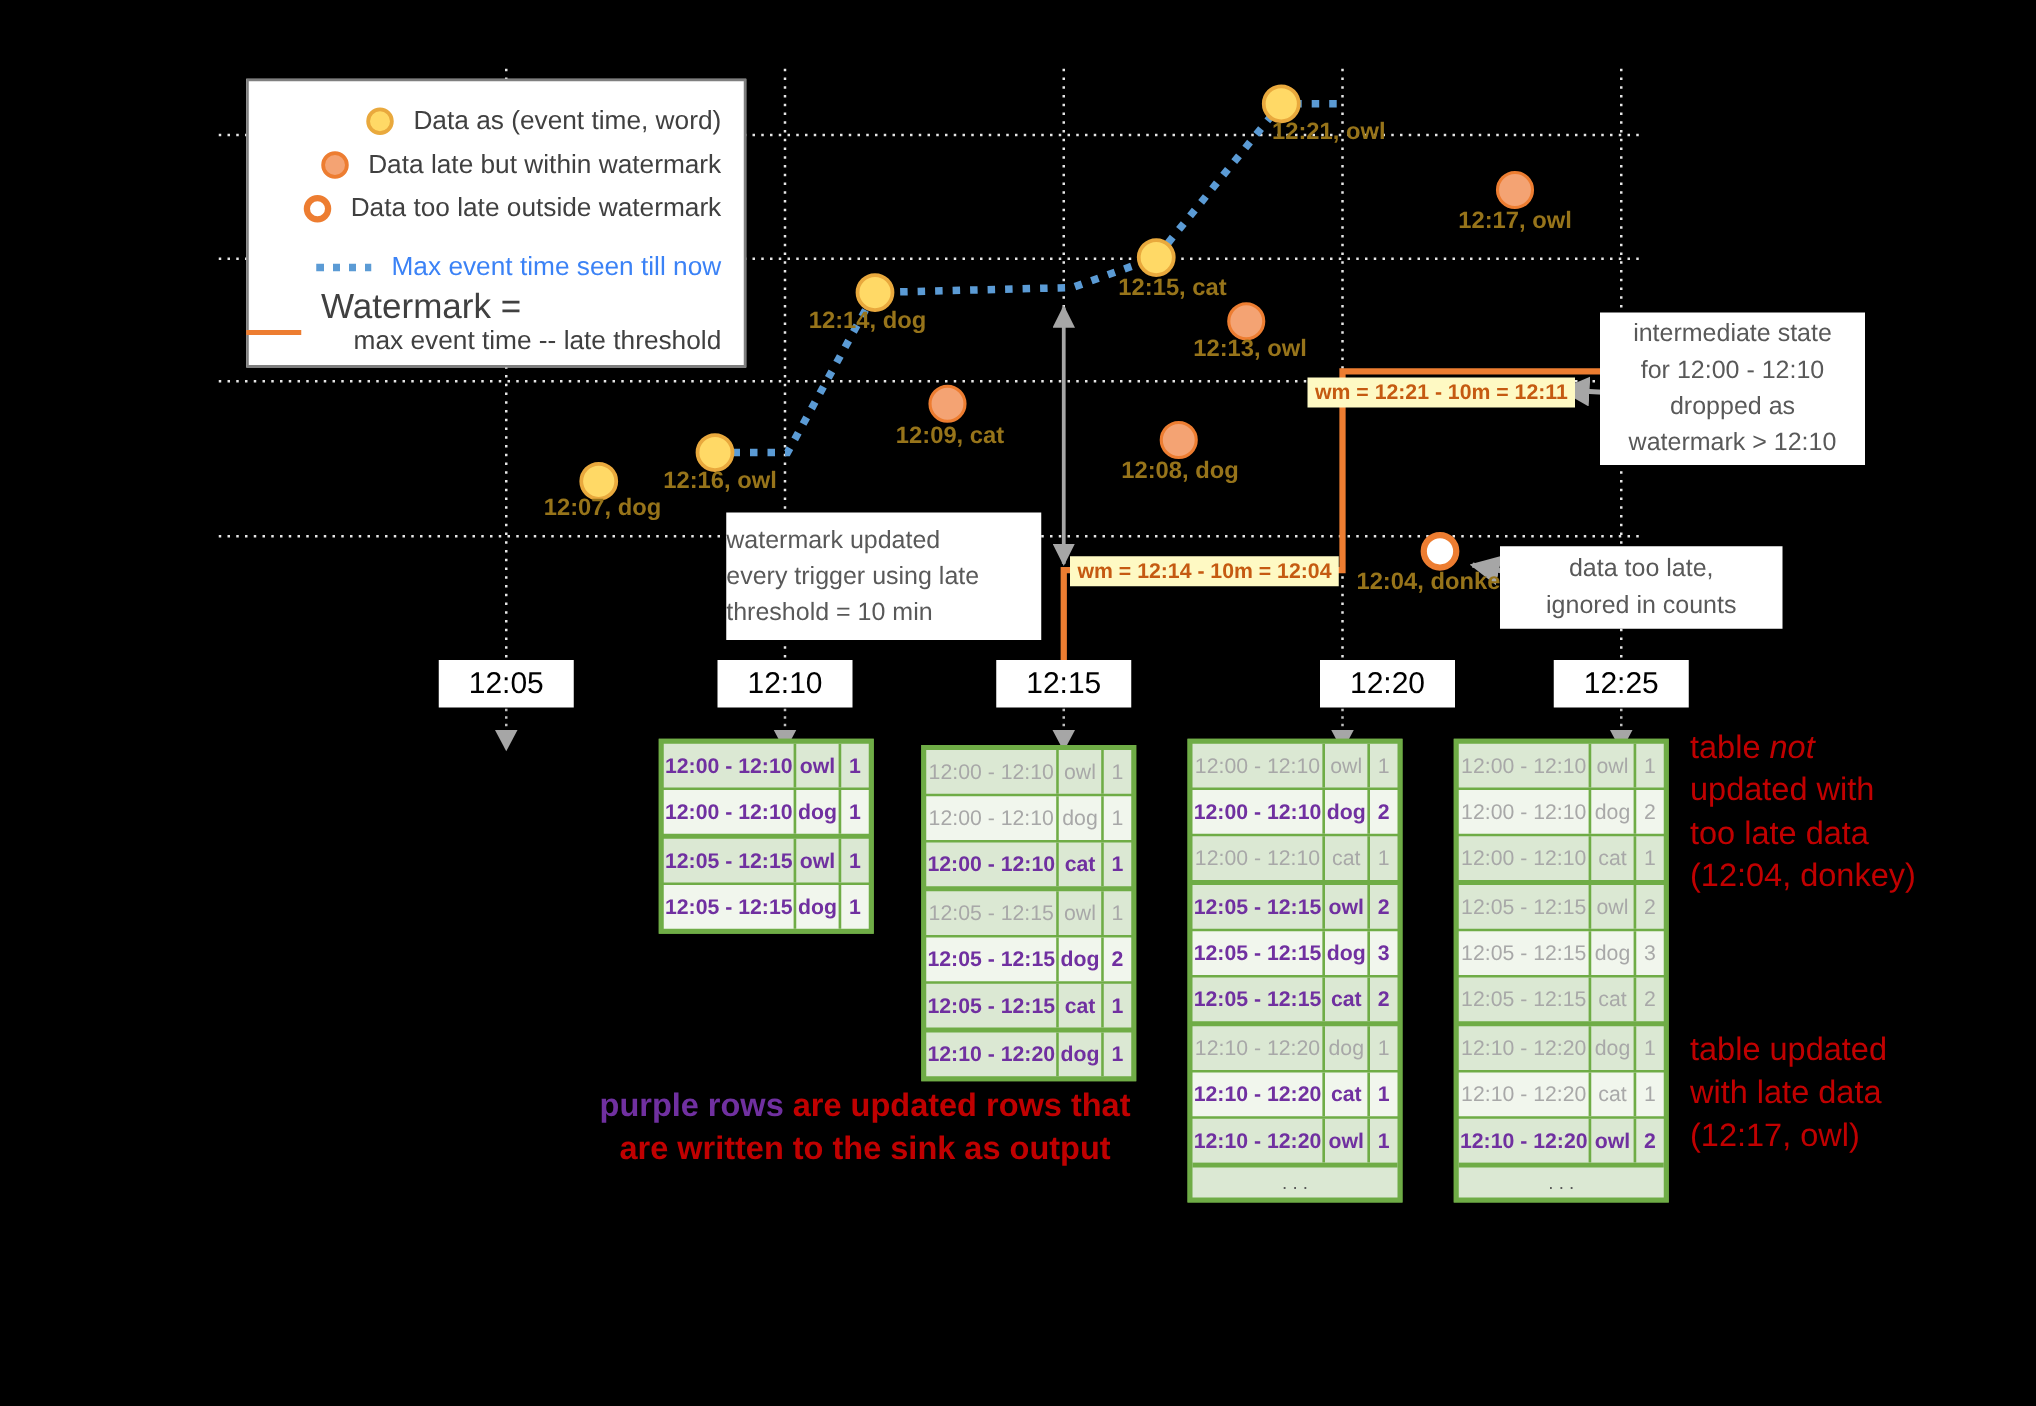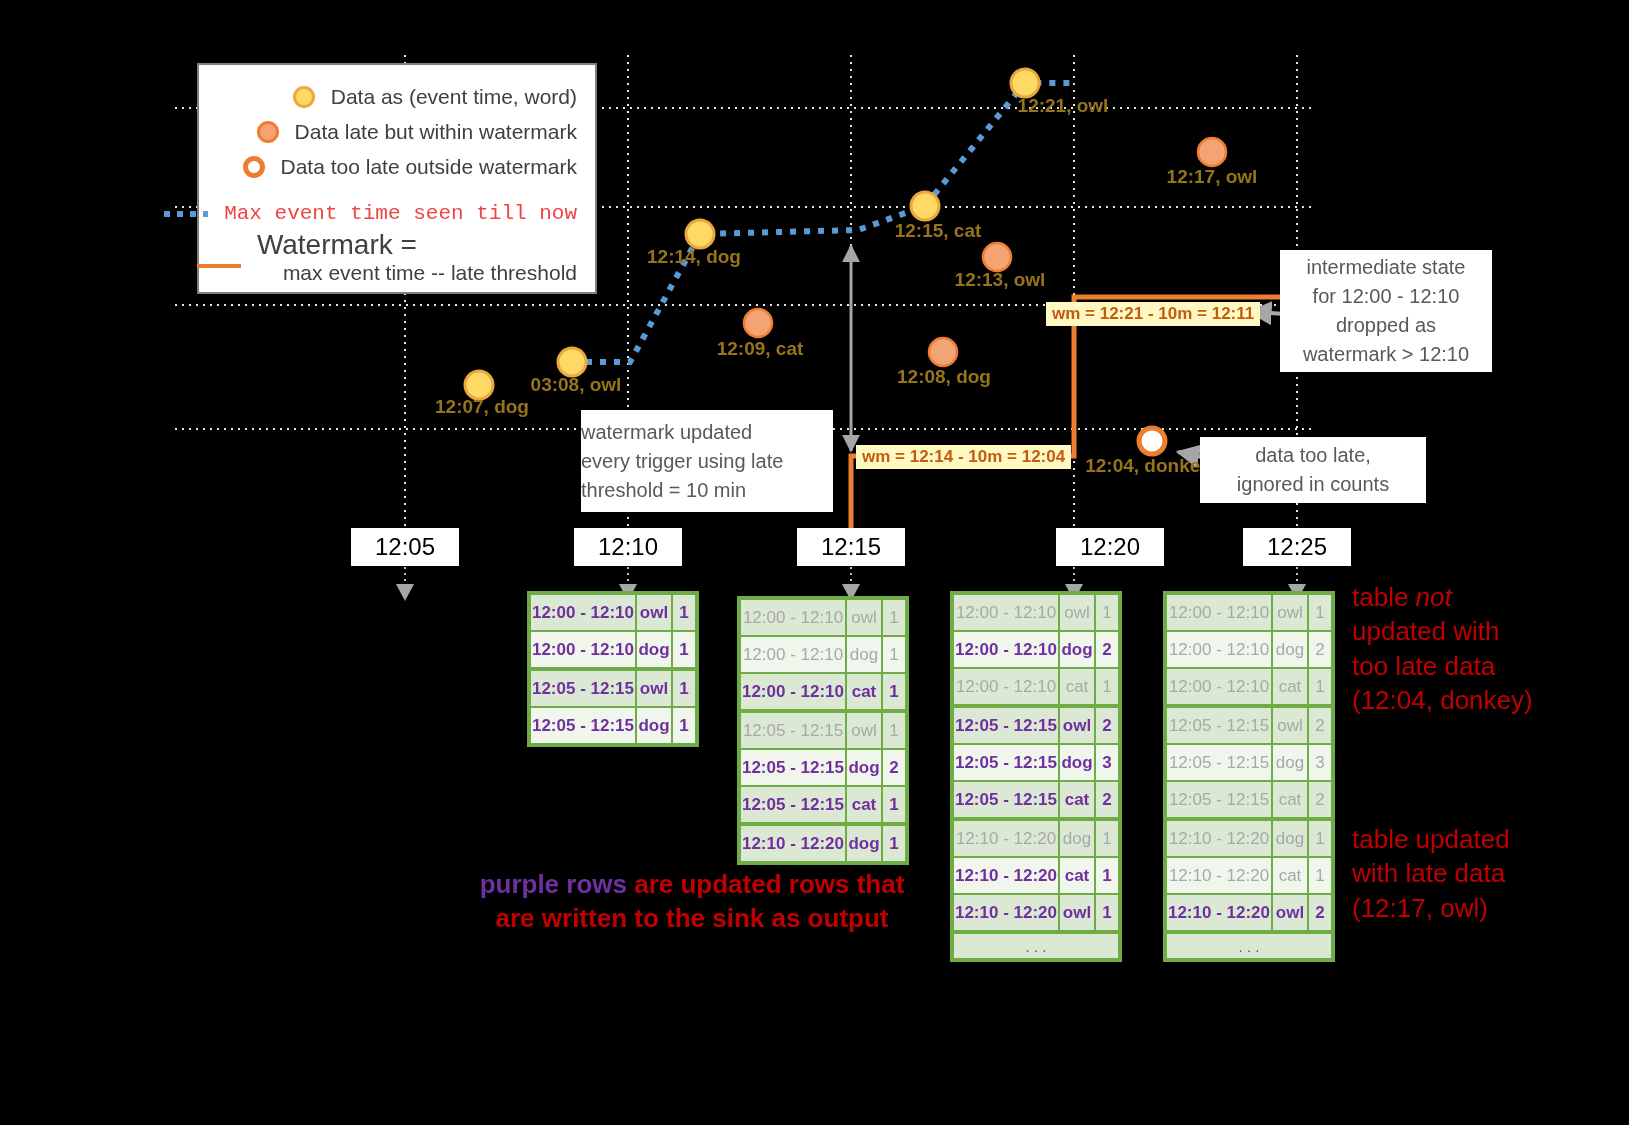--- a/index.html
+++ b/index.html
@@ -79,21 +79,21 @@
         <circle cx="1025" cy="83" r="14" fill="#FFD966" stroke="#E9A93D" stroke-width="3"></circle>
         <circle cx="758" cy="323" r="14" fill="#F4A373" stroke="#ED7D31" stroke-width="2.5"></circle>
         <circle cx="943" cy="352" r="14" fill="#F4A373" stroke="#ED7D31" stroke-width="2.5"></circle>
         <circle cx="997" cy="257" r="14" fill="#F4A373" stroke="#ED7D31" stroke-width="2.5"></circle>
         <circle cx="1212" cy="152" r="14" fill="#F4A373" stroke="#ED7D31" stroke-width="2.5"></circle>
         <circle cx="1152" cy="441" r="13" fill="#FFFFFF" stroke="#ED7D31" stroke-width="5"></circle>
       </g>
   </svg>
   <div id="layer-html">
       <div class="plabel" style="left: 482px; top: 396px; color: rgb(151, 116, 26);">12:07, dog</div>
-      <div class="plabel" style="left: 576px; top: 374px; color: rgb(151, 116, 26);">03:08, owl</div>
+      <div class="plabel" style="left: 576px; top: 374px; color: rgb(151, 116, 26);">12:16, owl</div>
       <div class="plabel" style="left: 694px; top: 246px; color: rgb(151, 116, 26);">12:14, dog</div>
       <div class="plabel" style="left: 938px; top: 220px; color: rgb(151, 116, 26);">12:15, cat</div>
       <div class="plabel" style="left: 1063px; top: 95px; color: rgb(151, 116, 26);">12:21, owl</div>
       <div class="plabel" style="left: 760px; top: 338px; color: rgb(151, 116, 26);">12:09, cat</div>
       <div class="plabel" style="left: 944px; top: 366px; color: rgb(151, 116, 26);">12:08, dog</div>
       <div class="plabel" style="left: 1000px; top: 269px; color: rgb(151, 116, 26);">12:13, owl</div>
       <div class="plabel" style="left: 1212px; top: 166px; color: rgb(151, 116, 26);">12:17, owl</div>
       <div class="plabel" style="left: 1148px; top: 455px; color: rgb(151, 116, 26);">12:04, donkey</div>
       <div class="wmlabel" style="left: 856px; top: 445px; color: rgb(197, 90, 17);">wm = 12:14 - 10m = 12:04</div>
       <div class="wmlabel" style="left: 1046px; top: 302px; color: rgb(197, 90, 17);">wm = 12:21 - 10m = 12:11</div>
@@ -112,21 +112,21 @@
         </div>
         <div class="legend-item">
           <div class="lg-circle" style="background: rgb(255, 255, 255); border: 5px solid rgb(237, 125, 49);"></div>
           <div>
             <span style="font-size: 21px; color: rgb(64, 64, 64); white-space: nowrap; display: block;">Data too late outside watermark</span>
           </div>
         </div>
         <div class="legend-item" style="margin-top: 12px;">
           <div class="lg-line" style="background: repeating-linear-gradient(90deg, rgb(91, 155, 213) 0px, rgb(91, 155, 213) 6px, transparent 6px, transparent 13px);"></div>
           <div>
-            <span style="font-size: 21px; color: #ef4444; white-space: nowrap; display: block; font-family: Liberation Mono, monospace;">Max event time seen till now</span>
+            <span style="font-size: 21px; color: #3b82f6; white-space: nowrap; display: block;">Max event time seen till now</span>
           </div>
         </div>
         <div class="legend-item">
           <div class="lg-line" style="background: rgb(237, 125, 49); height: 4px; align-self: flex-end; margin-bottom: 14px;"></div>
           <div>
             <span style="font-size: 28px; color: rgb(64, 64, 64); white-space: nowrap; display: block;">Watermark =</span>
             <span style="font-size: 21px; color: rgb(64, 64, 64); white-space: nowrap; display: block; margin-left: 26px;">max event time -- late threshold</span>
           </div>
         </div>
       </div>

